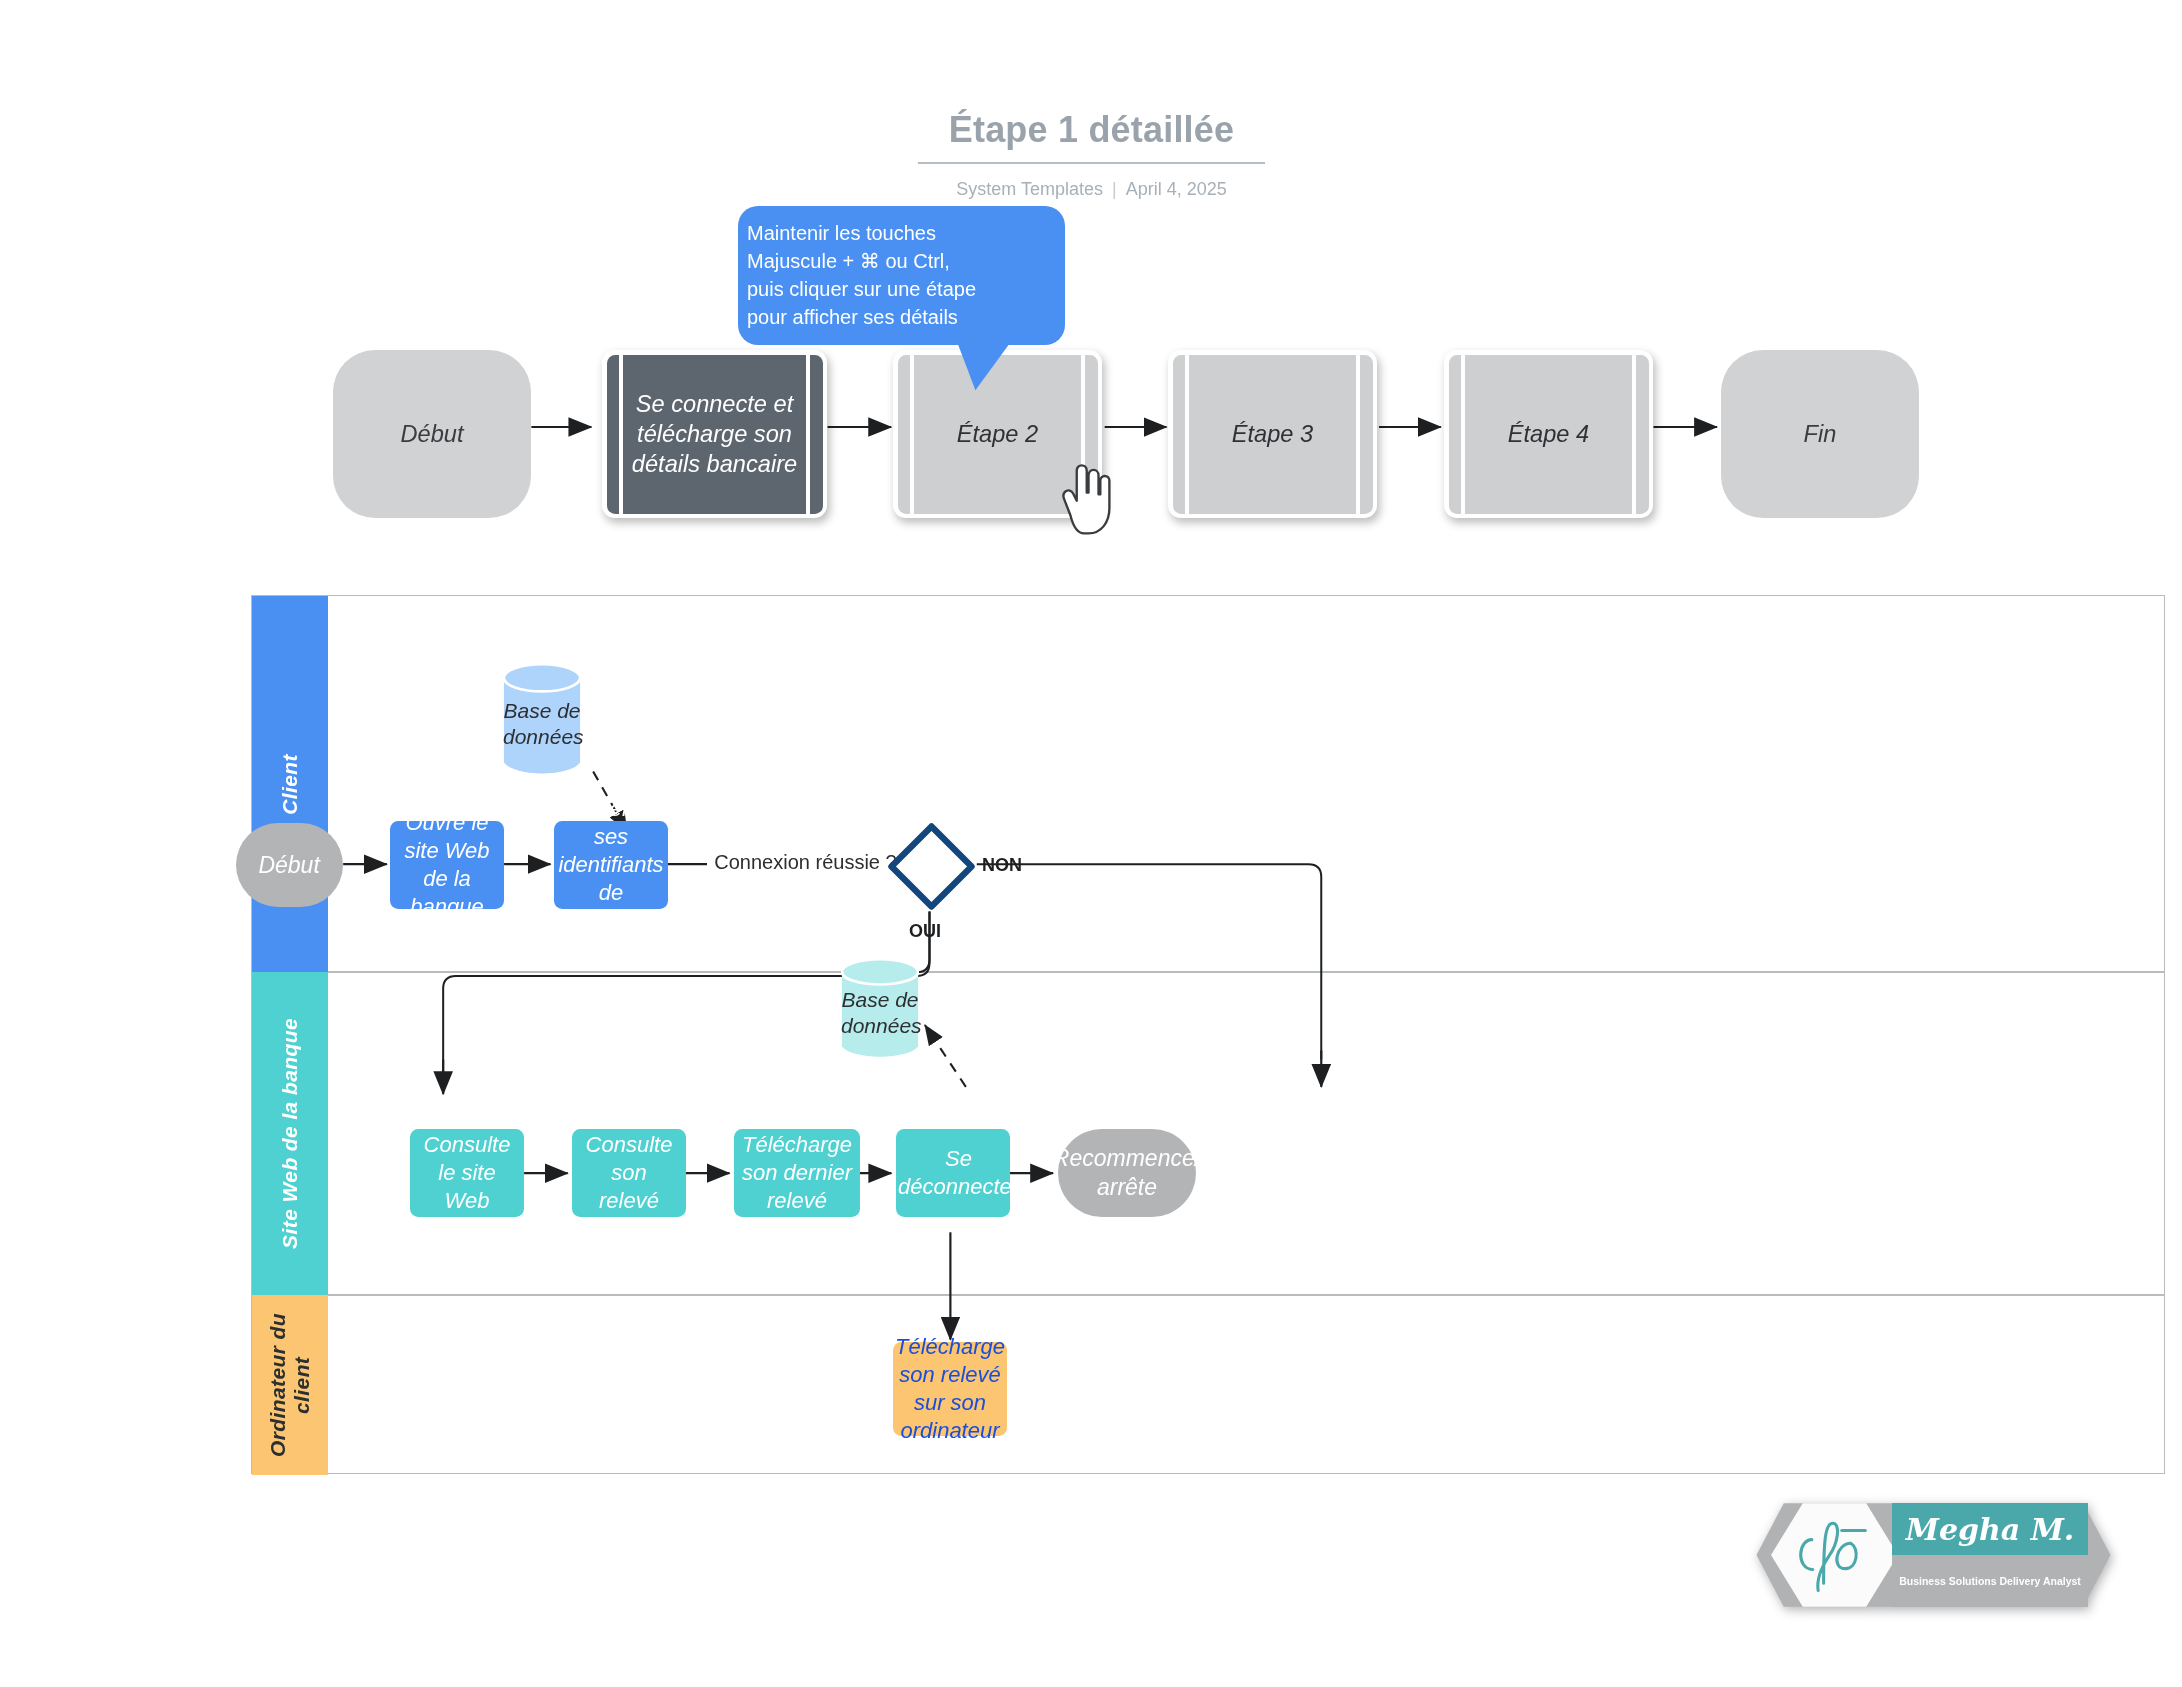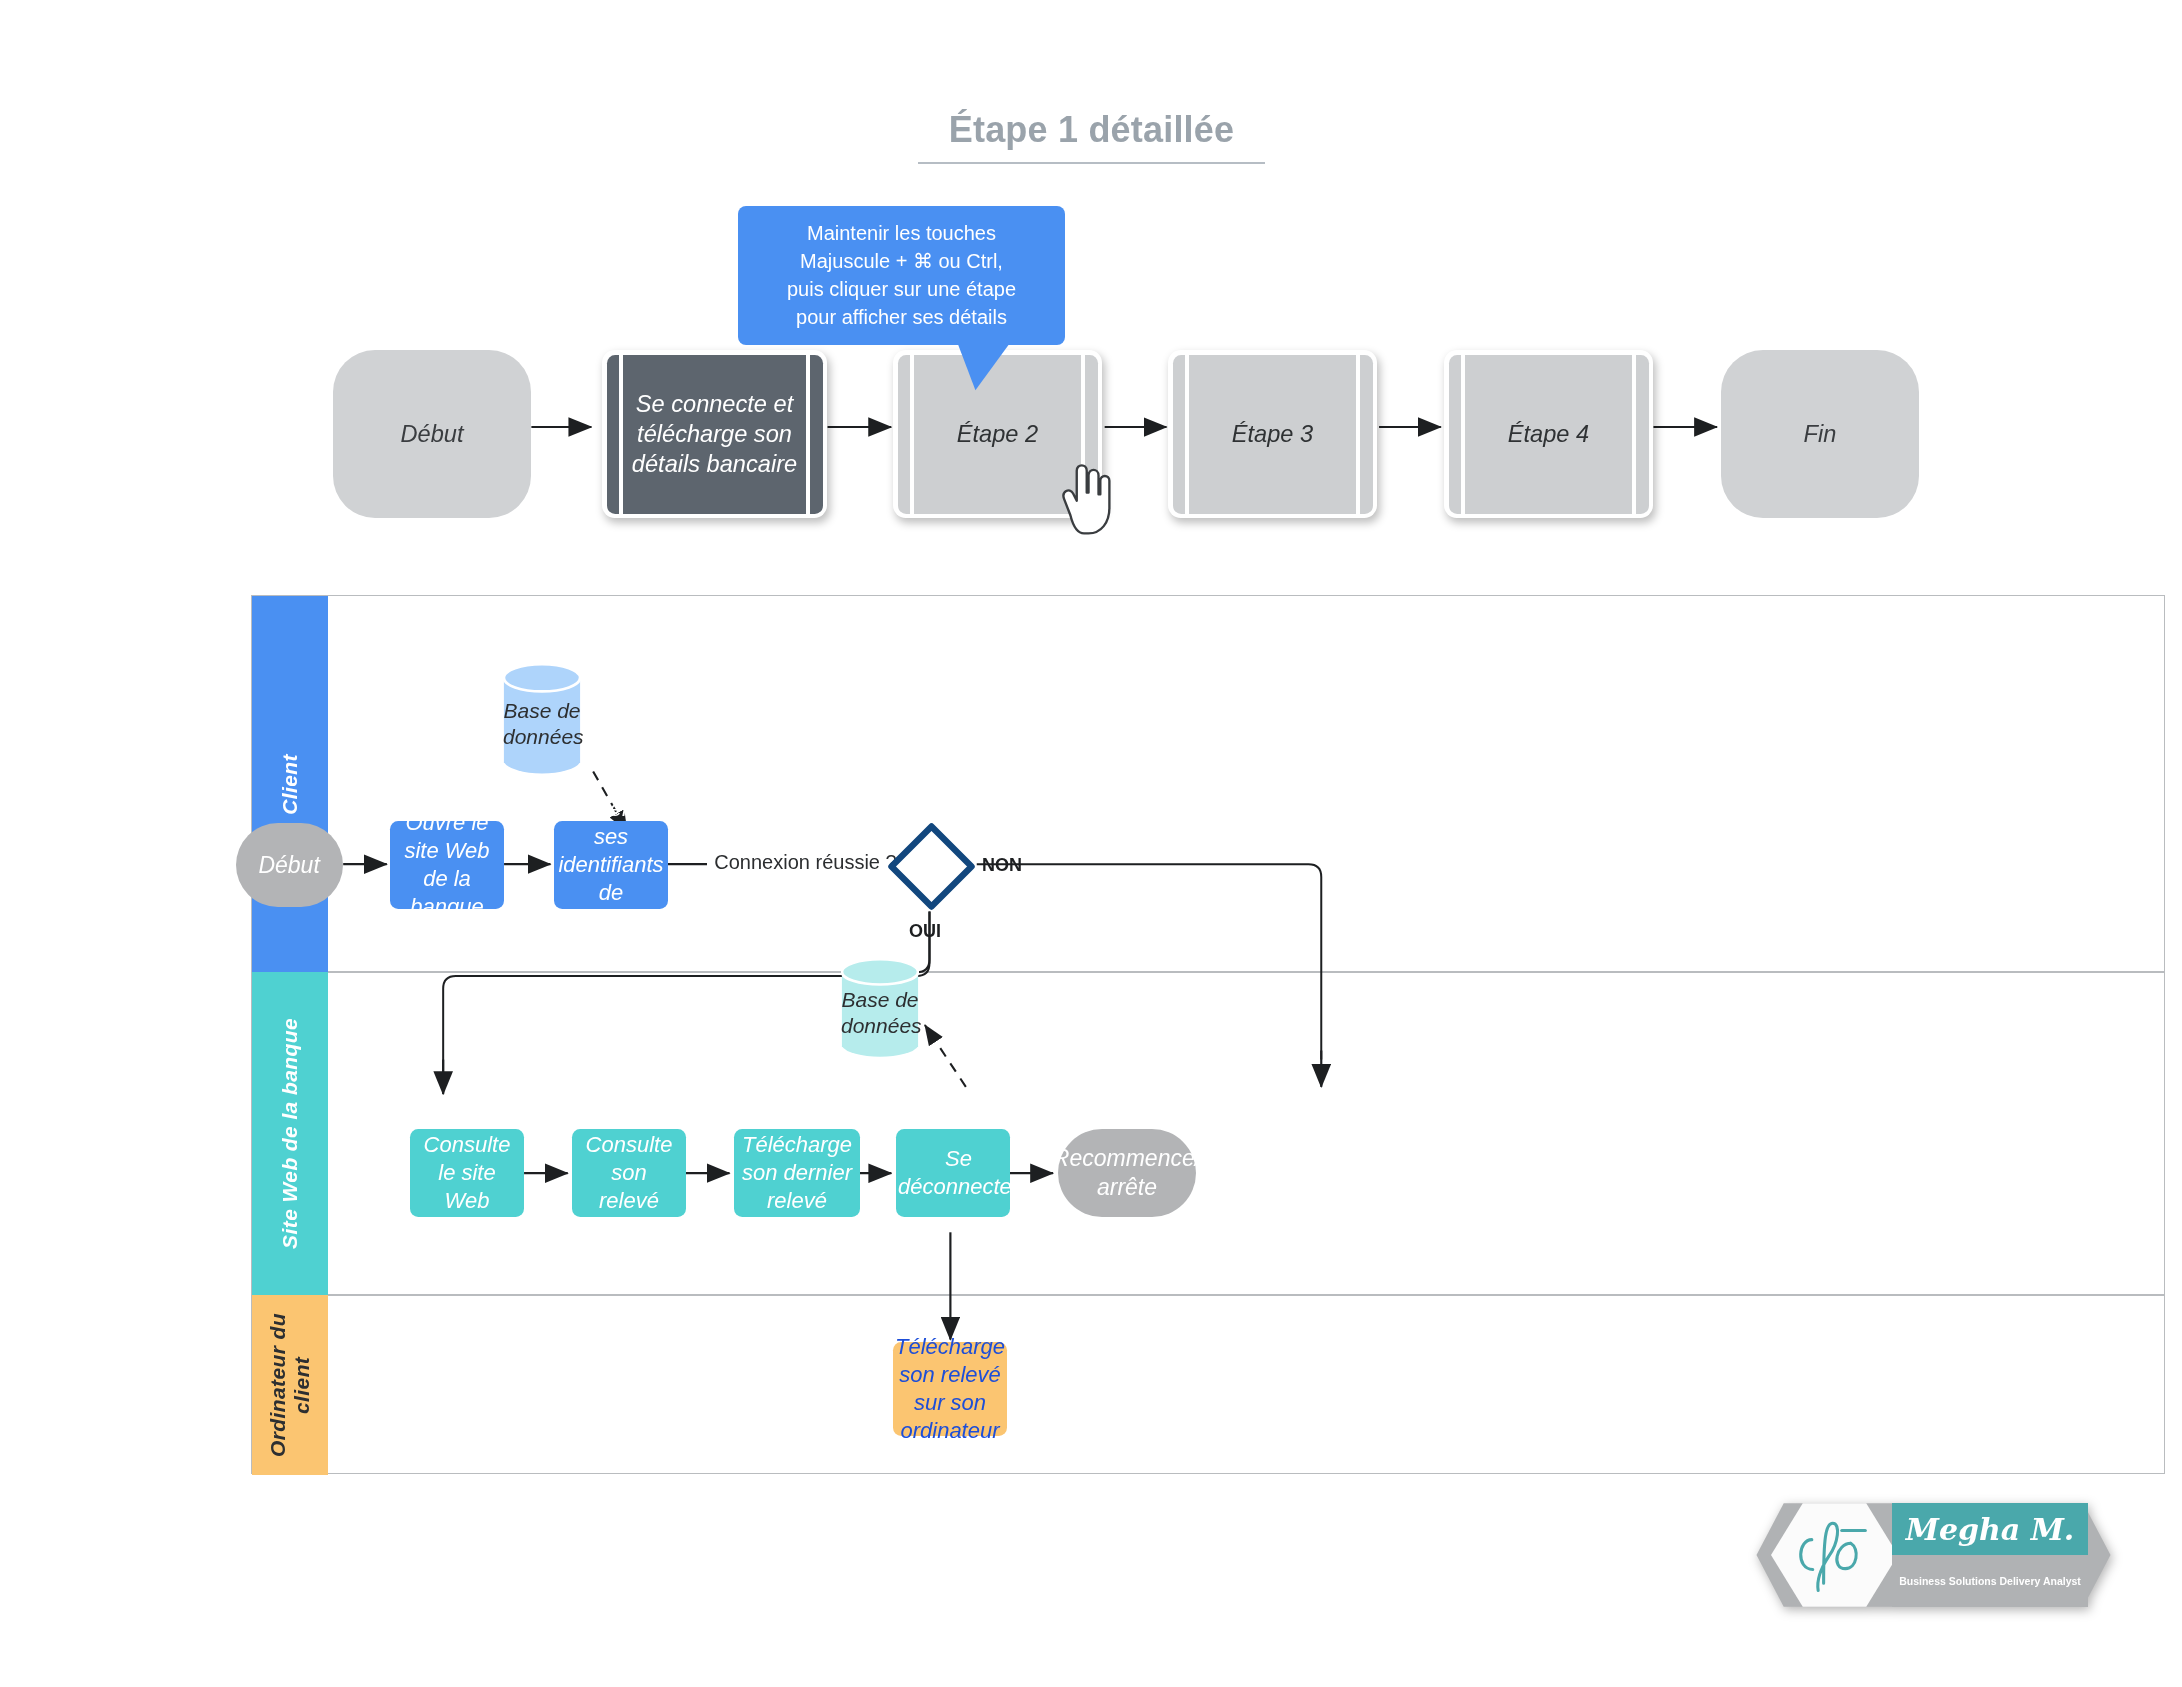--- a/index.html
+++ b/index.html
@@ -8,22 +8,22 @@
 
   
   #header{position:absolute;left:0;top:109px;width:2183px;text-align:center;}
   #page-title{font-size:36px;font-weight:bold;color:#9aa3ab;letter-spacing:0.2px;
               display:inline-block;padding:0 31px 11px 31px;border-bottom:2.7px solid #b6bdc4;}
   #subtitle{margin-top:14.5px;font-size:18px;color:#a8b0b7;}
   #subtitle span.sep{color:#c6ccd1;padding:0 9px;}
 
   
   #tooltip{position:absolute;left:738px;top:206px;width:309px;background:#4a90f2;
-           border-radius:8px;padding:12.7px 9px 14.5px 9px;color:#fff;font-size:20px;
-           line-height:28px;text-align:center;z-index:30;}
+           border-radius:20px;padding:12.7px 9px 14.5px 9px;color:#fff;font-size:20px;
+           line-height:28px;text-align:left;z-index:30;}
   #tooltip-tail{position:absolute;left:950px;top:323px;z-index:29;}
 
   
   .topnode{position:absolute;top:350px;height:168px;box-sizing:border-box;}
   .rounded-term{border-radius:42px;background:#d0d2d4;display:flex;align-items:center;
                 justify-content:center;font-style:italic;font-size:23.6px;color:#3a3d40;}
   .sub-shell{border-radius:12.7px;background:#ffffff;padding:4.5px;
              box-shadow:2.7px 4.5px 8.2px rgba(0,0,0,.25);}
   .sub-body{width:100%;height:100%;display:flex;align-items:center;justify-content:center;
             position:relative;border-radius:8.2px;}
@@ -80,20 +80,23 @@
               font-size:30px;display:flex;align-items:center;justify-content:center;}
   #logo .role{position:absolute;left:136px;top:59px;width:196px;height:52px;color:#fff;
               font-size:10.5px;font-weight:bold;display:flex;align-items:center;
               justify-content:center;}
 </style>
 </head>
 <body>
 
 <div id="header">
   <div id="page-title">Étape 1 détaillée</div>
+  <div id="subtitle">
+    <span>System Templates</span><span class="sep">|</span><span>April 4, 2025</span>
+  </div>
 </div>
 
 <svg id="tooltip-tail" width="118" height="73" viewBox="0 0 130 80">
   <polygon points="0,0 82,0 28,74" fill="#4a90f2"></polygon>
 </svg>
 <div id="tooltip">
   <div>Maintenir les touches</div>
   <div>Majuscule + ⌘ ou Ctrl,</div>
   <div>puis cliquer sur une étape</div>
   <div>pour afficher ses détails</div>

